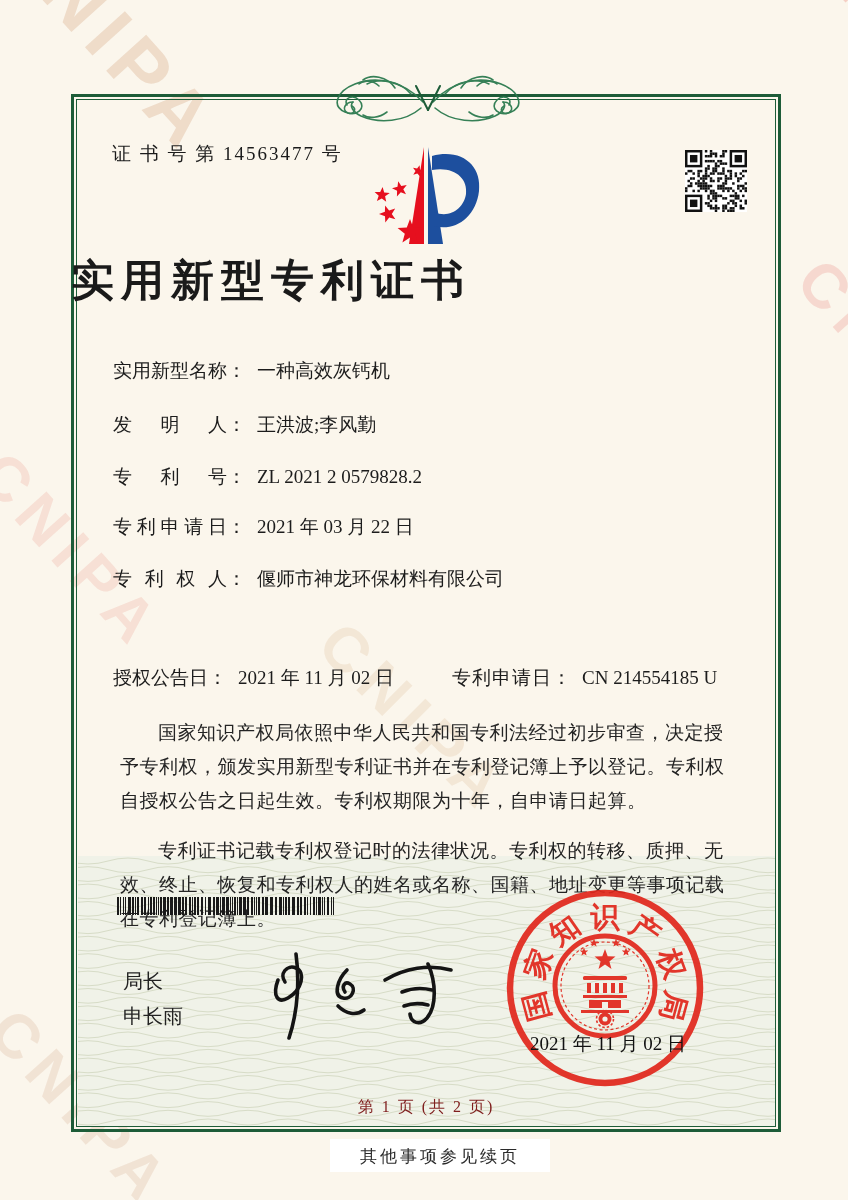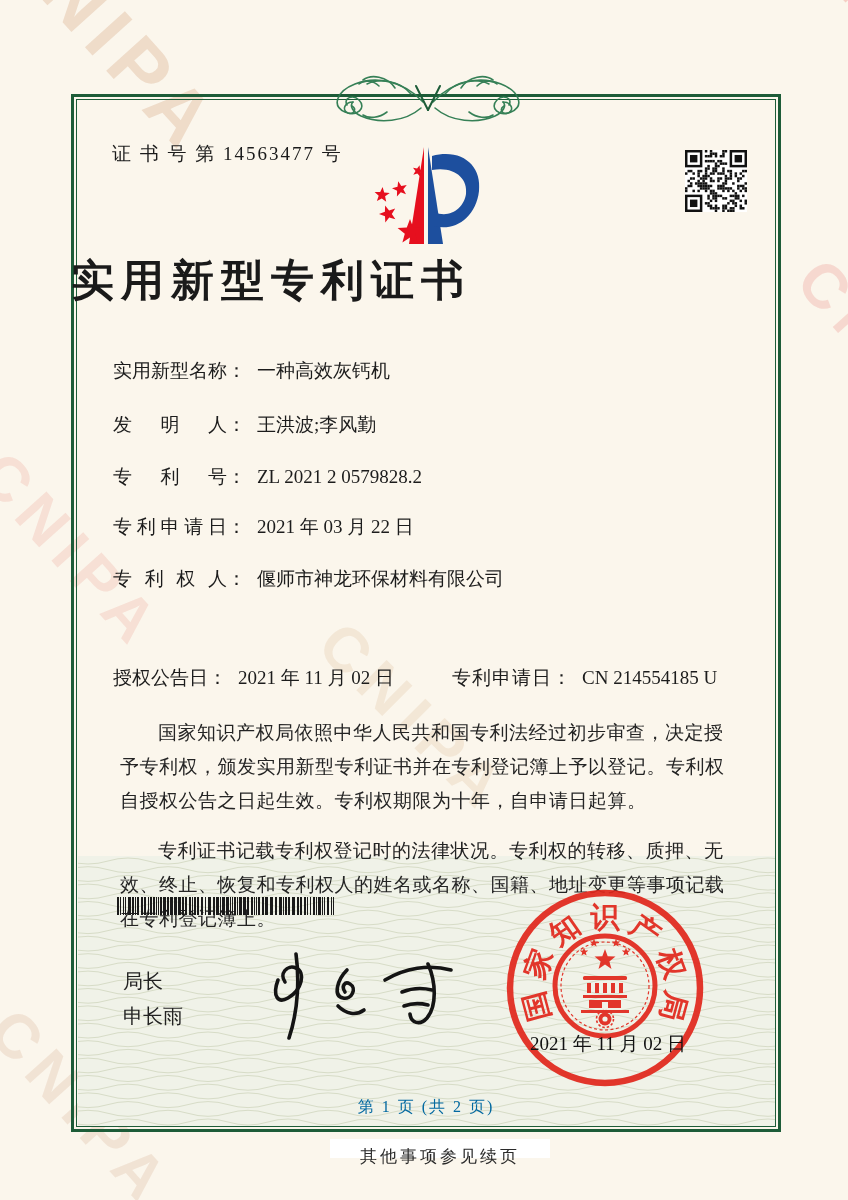--- a/index.html
+++ b/index.html
@@ -33,22 +33,22 @@
   .grant2{margin-left:58px;}
   .grant2 .lbl2{letter-spacing:1px;}
   .body-text{position:absolute;left:104px;top:700px;width:650px;z-index:2;color:#242424;}
   .body-text p{margin:16px;font-size:19px;line-height:34px;text-indent:38px;letter-spacing:0.5px;}
   .barcode{position:absolute;left:117px;top:897px;z-index:2;}
   .signer-title{position:absolute;left:123px;top:968px;font-family:var(--sans);font-size:20px;color:#222;z-index:2;text-align:center;}
   .signer-name{position:absolute;left:123px;top:1003px;font-family:var(--sans);font-size:20px;color:#222;z-index:2;}
   .signature{position:absolute;left:250px;top:948px;z-index:2;}
   .seal{position:absolute;left:505px;top:888px;z-index:2;}
   .seal-date{position:absolute;left:523px;top:1031px;width:170px;text-align:center;font-size:19px;color:#111;z-index:3;white-space:nowrap;}
-  .page-info{position:absolute;left:71px;top:1097px;width:710px;text-align:center;font-size:16px;letter-spacing:2px;color:#0369a1;z-index:2;}
-  .cont-note{position:absolute;left:330px;top:1139px;width:220px;height:19px;line-height:36px;background:#ffffff;text-align:center;font-size:17px;letter-spacing:3px;color:#2a2a2a;z-index:2;}
+  .page-info{position:absolute;left:71px;top:1097px;width:710px;text-align:center;font-size:16px;letter-spacing:2px;color:#7f1d1d;z-index:2;}
+  .cont-note{position:absolute;left:330px;top:1139px;width:220px;height:33px;line-height:36px;background:#ffffff;text-align:center;font-size:17px;letter-spacing:3px;color:#2a2a2a;z-index:2;}
   .ornament{position:absolute;left:283px;top:72px;z-index:2;}
 </style>
 </head>
 <body>
 
 <div class="page">
 
   <div id="wm-layer">
       <div class="wm" style="left: -35px; top: -12px; font-size: 78px; transform: rotate(48deg); color: rgba(222, 183, 153, 0.42);">CNIPA</div>
       <div class="wm" style="left: 740px; top: -50px; font-size: 62px; transform: rotate(48deg); color: rgba(236, 152, 142, 0.42);">CNIPA</div>

